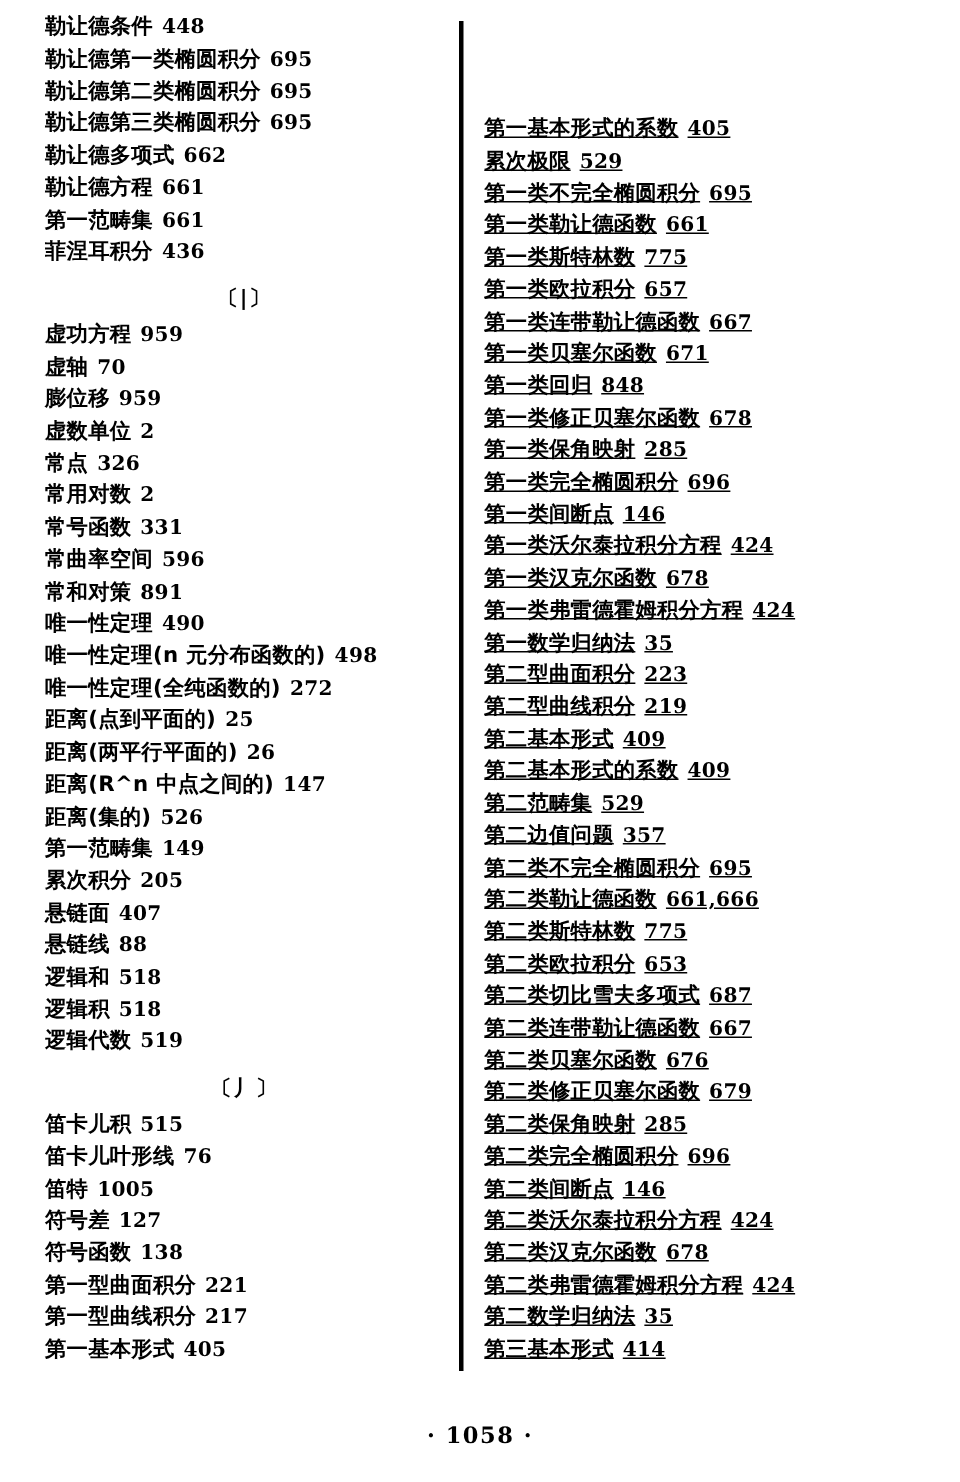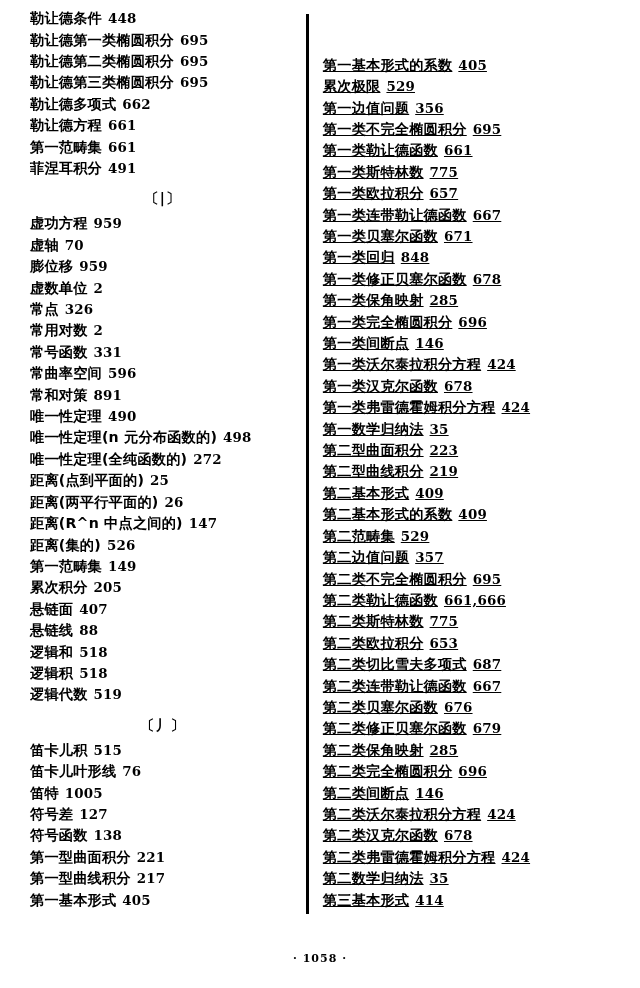--- a/index.html
+++ b/index.html
@@ -74,21 +74,21 @@
   }
   .spacer-sm { height: 6px; }
   .footer {
     position: absolute;
     left: 0;
     right: 0;
     bottom: 22px;
     text-align: center;
   }
   .footer .pagenum {
-    font-size: 11px;
+    font-size: 15px;
     font-weight: 700;
     letter-spacing: 1px;
     font-family: "DejaVu Serif", "Liberation Serif", serif;
   }
   .left-inner { padding-left: 14px; }
   .right-inner { padding-left: 4px; text-decoration: underline; }
 </style>
 </head>
 <body>
 
@@ -99,21 +99,21 @@
       <div class="left-inner">
 
         <div>
           <div class="entry"><span class="term">勒让德条件</span><span class="pg">448</span></div>
           <div class="entry"><span class="term">勒让德第一类椭圆积分</span><span class="pg">695</span></div>
           <div class="entry"><span class="term">勒让德第二类椭圆积分</span><span class="pg">695</span></div>
           <div class="entry"><span class="term">勒让德第三类椭圆积分</span><span class="pg">695</span></div>
           <div class="entry"><span class="term">勒让德多项式</span><span class="pg">662</span></div>
           <div class="entry"><span class="term">勒让德方程</span><span class="pg">661</span></div>
           <div class="entry"><span class="term">第一范畴集</span><span class="pg">661</span></div>
-          <div class="entry"><span class="term">菲涅耳积分</span><span class="pg">491</span></div>
+          <div class="entry"><span class="term">菲涅耳积分</span><span class="pg">436</span></div>
         </div>
 
         <div class="spacer-sm"></div>
         <div class="section-head">〔|〕</div>
 
         <div>
           <div class="entry"><span class="term">虚功方程</span><span class="pg">959</span></div>
           <div class="entry"><span class="term">虚轴</span><span class="pg">70</span></div>
           <div class="entry"><span class="term">膨位移</span><span class="pg">959</span></div>
           <div class="entry"><span class="term">虚数单位</span><span class="pg">2</span></div>
@@ -153,21 +153,20 @@
         </div>
       </div>
     </div>
 
     <div class="col-divider"></div>
 
     <div class="col col-right">
       <div class="right-inner">
         <div class="entry"><span class="term">第一基本形式的系数</span><span class="pg">405</span></div>
         <div class="entry"><span class="term">累次极限</span><span class="pg">529</span></div>
-        <div class="entry"><span class="term">第一边值问题</span><span class="pg">356</span></div>
         <div class="entry"><span class="term">第一类不完全椭圆积分</span><span class="pg">695</span></div>
         <div class="entry"><span class="term">第一类勒让德函数</span><span class="pg">661</span></div>
         <div class="entry"><span class="term">第一类斯特林数</span><span class="pg">775</span></div>
         <div class="entry"><span class="term">第一类欧拉积分</span><span class="pg">657</span></div>
         <div class="entry"><span class="term">第一类连带勒让德函数</span><span class="pg">667</span></div>
         <div class="entry"><span class="term">第一类贝塞尔函数</span><span class="pg">671</span></div>
         <div class="entry"><span class="term">第一类回归</span><span class="pg">848</span></div>
         <div class="entry"><span class="term">第一类修正贝塞尔函数</span><span class="pg">678</span></div>
         <div class="entry"><span class="term">第一类保角映射</span><span class="pg">285</span></div>
         <div class="entry"><span class="term">第一类完全椭圆积分</span><span class="pg">696</span></div>

